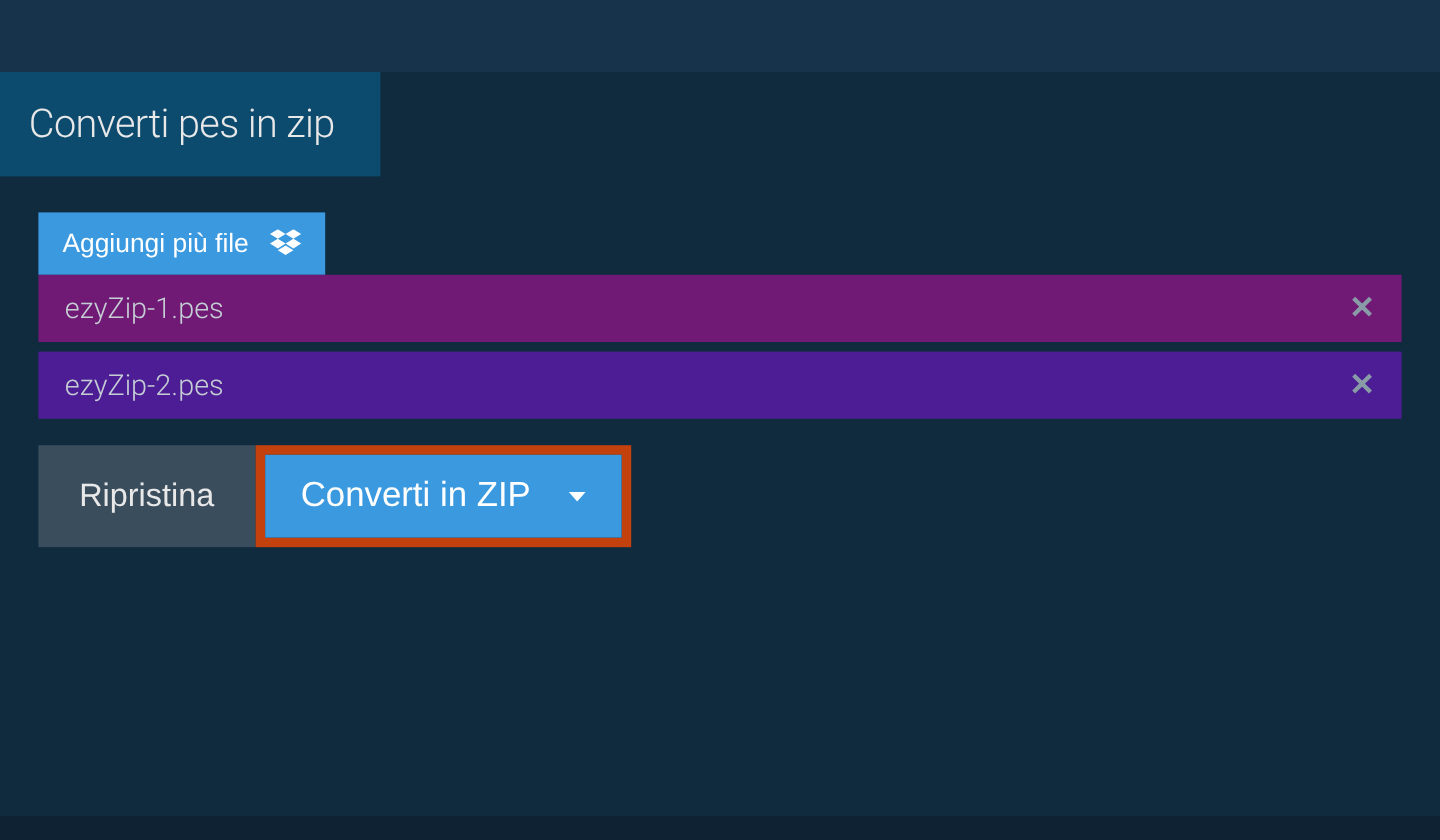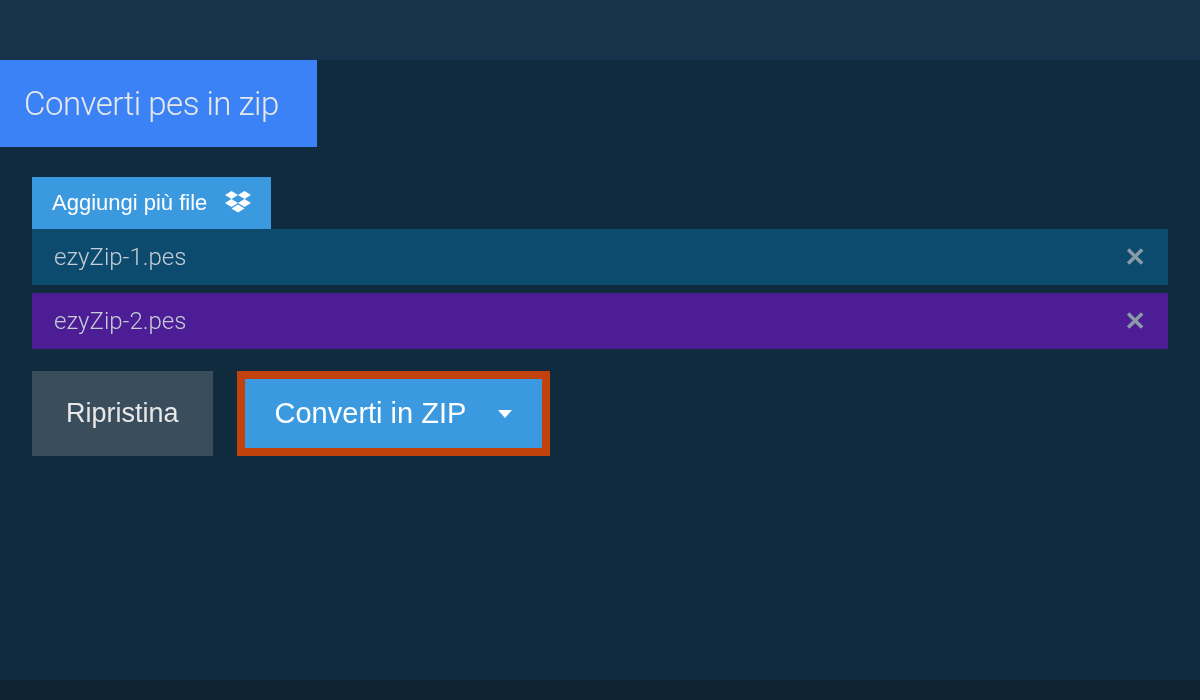--- a/index.html
+++ b/index.html
@@ -16,21 +16,21 @@
       overflow: hidden;
     }
     .top-bar {
       background-color: #17324b;
       height: 60px;
     }
     .tab-container {
       display: flex;
     }
     .tab {
-      background-color: #3b82f6;
+      background-color: #0c4a6e;
       padding: 24px 38px 24px 24px;
       font-size: 33px;
       font-weight: 300;
       color: #e8e8e8;
       letter-spacing: -0.5px;
     }
     .content {
       padding: 30px 32px;
     }
     .add-button {
@@ -56,21 +56,21 @@
       margin-top: 24px;
       margin-bottom: 18px;
       letter-spacing: -0.5px;
     }
     .file-list {
       display: flex;
       flex-direction: column;
       gap: 8px;
     }
     .file-row {
-      background-color: #0c4a6e;
+      background-color: #701a75;
       padding: 14px 22px;
       display: flex;
       justify-content: space-between;
       align-items: center;
     }
     .file-row.alt {
       background-color: #4c1d95;
     }
     .file-name {
       font-size: 24px;
@@ -79,21 +79,20 @@
     }
     .close-icon {
       color: #8a9ba8;
       font-size: 26px;
       font-weight: bold;
       cursor: pointer;
       line-height: 1;
     }
     .action-row {
       display: flex;
-      gap: 24px;
       margin-top: 22px;
       align-items: stretch;
     }
     .reset-button {
       background-color: #3a4d5d;
       color: #e8e8e8;
       border: none;
       padding: 20px 34px;
       font-size: 27px;
       font-weight: 300;

